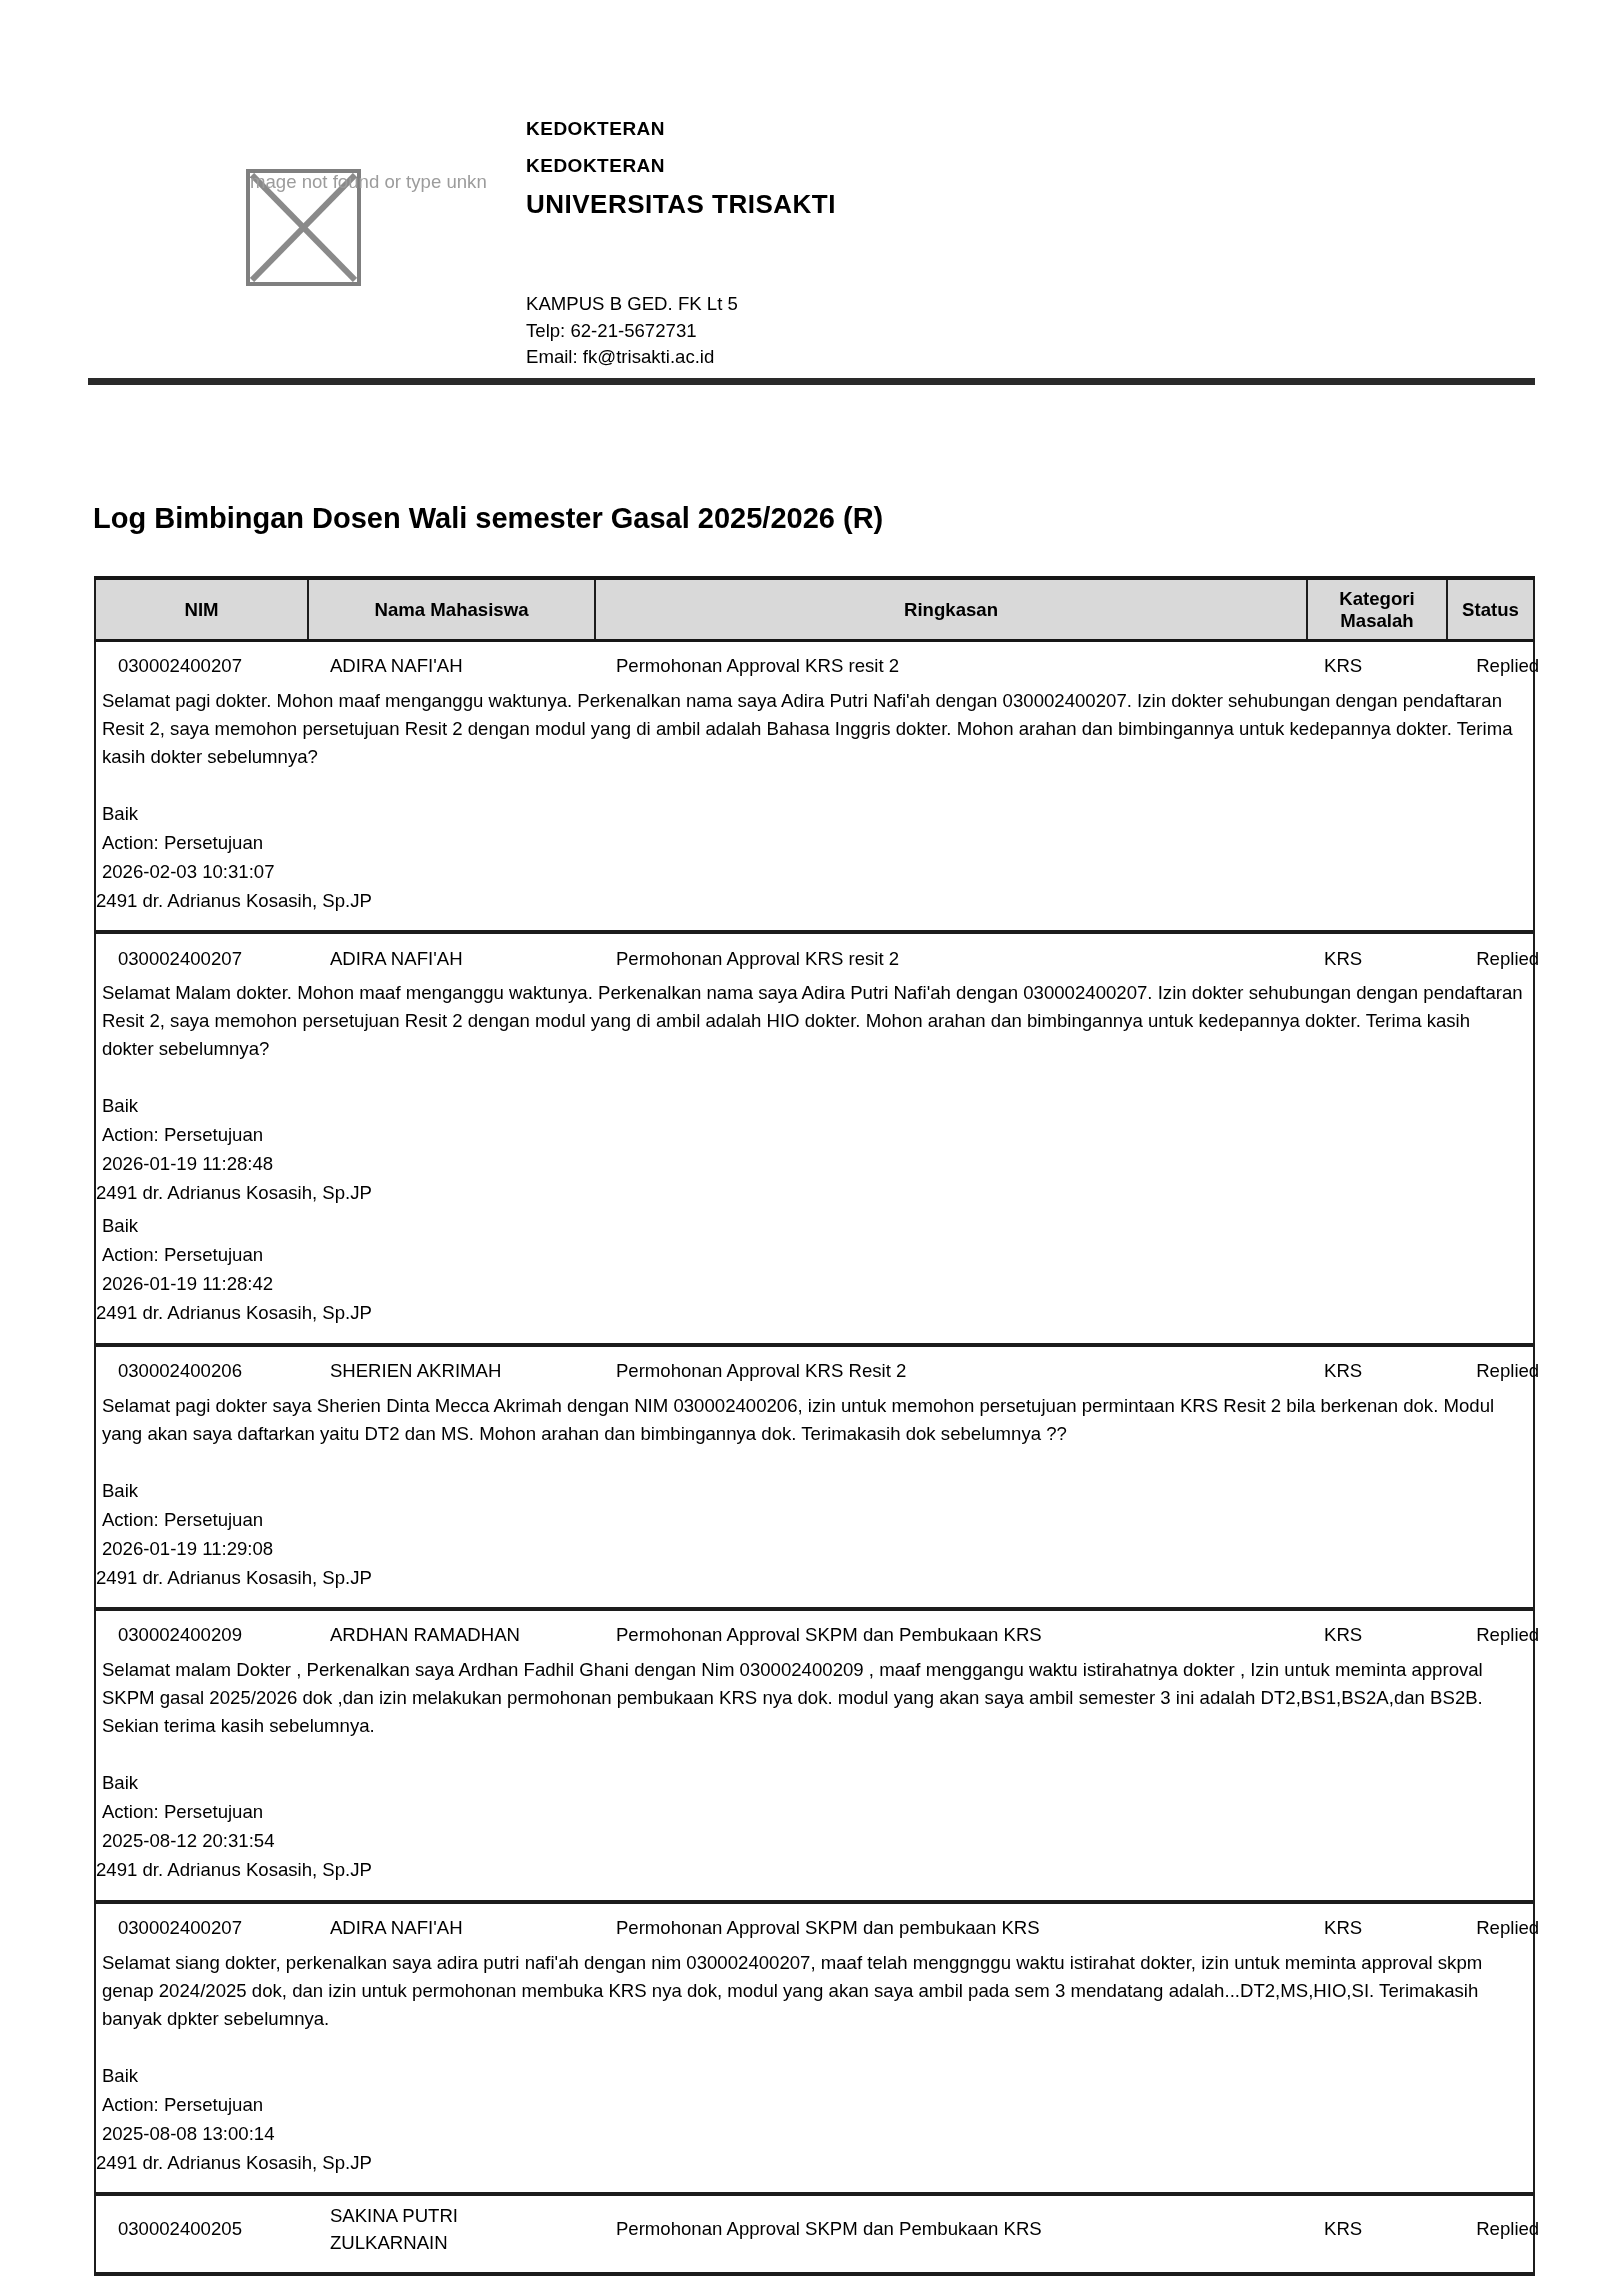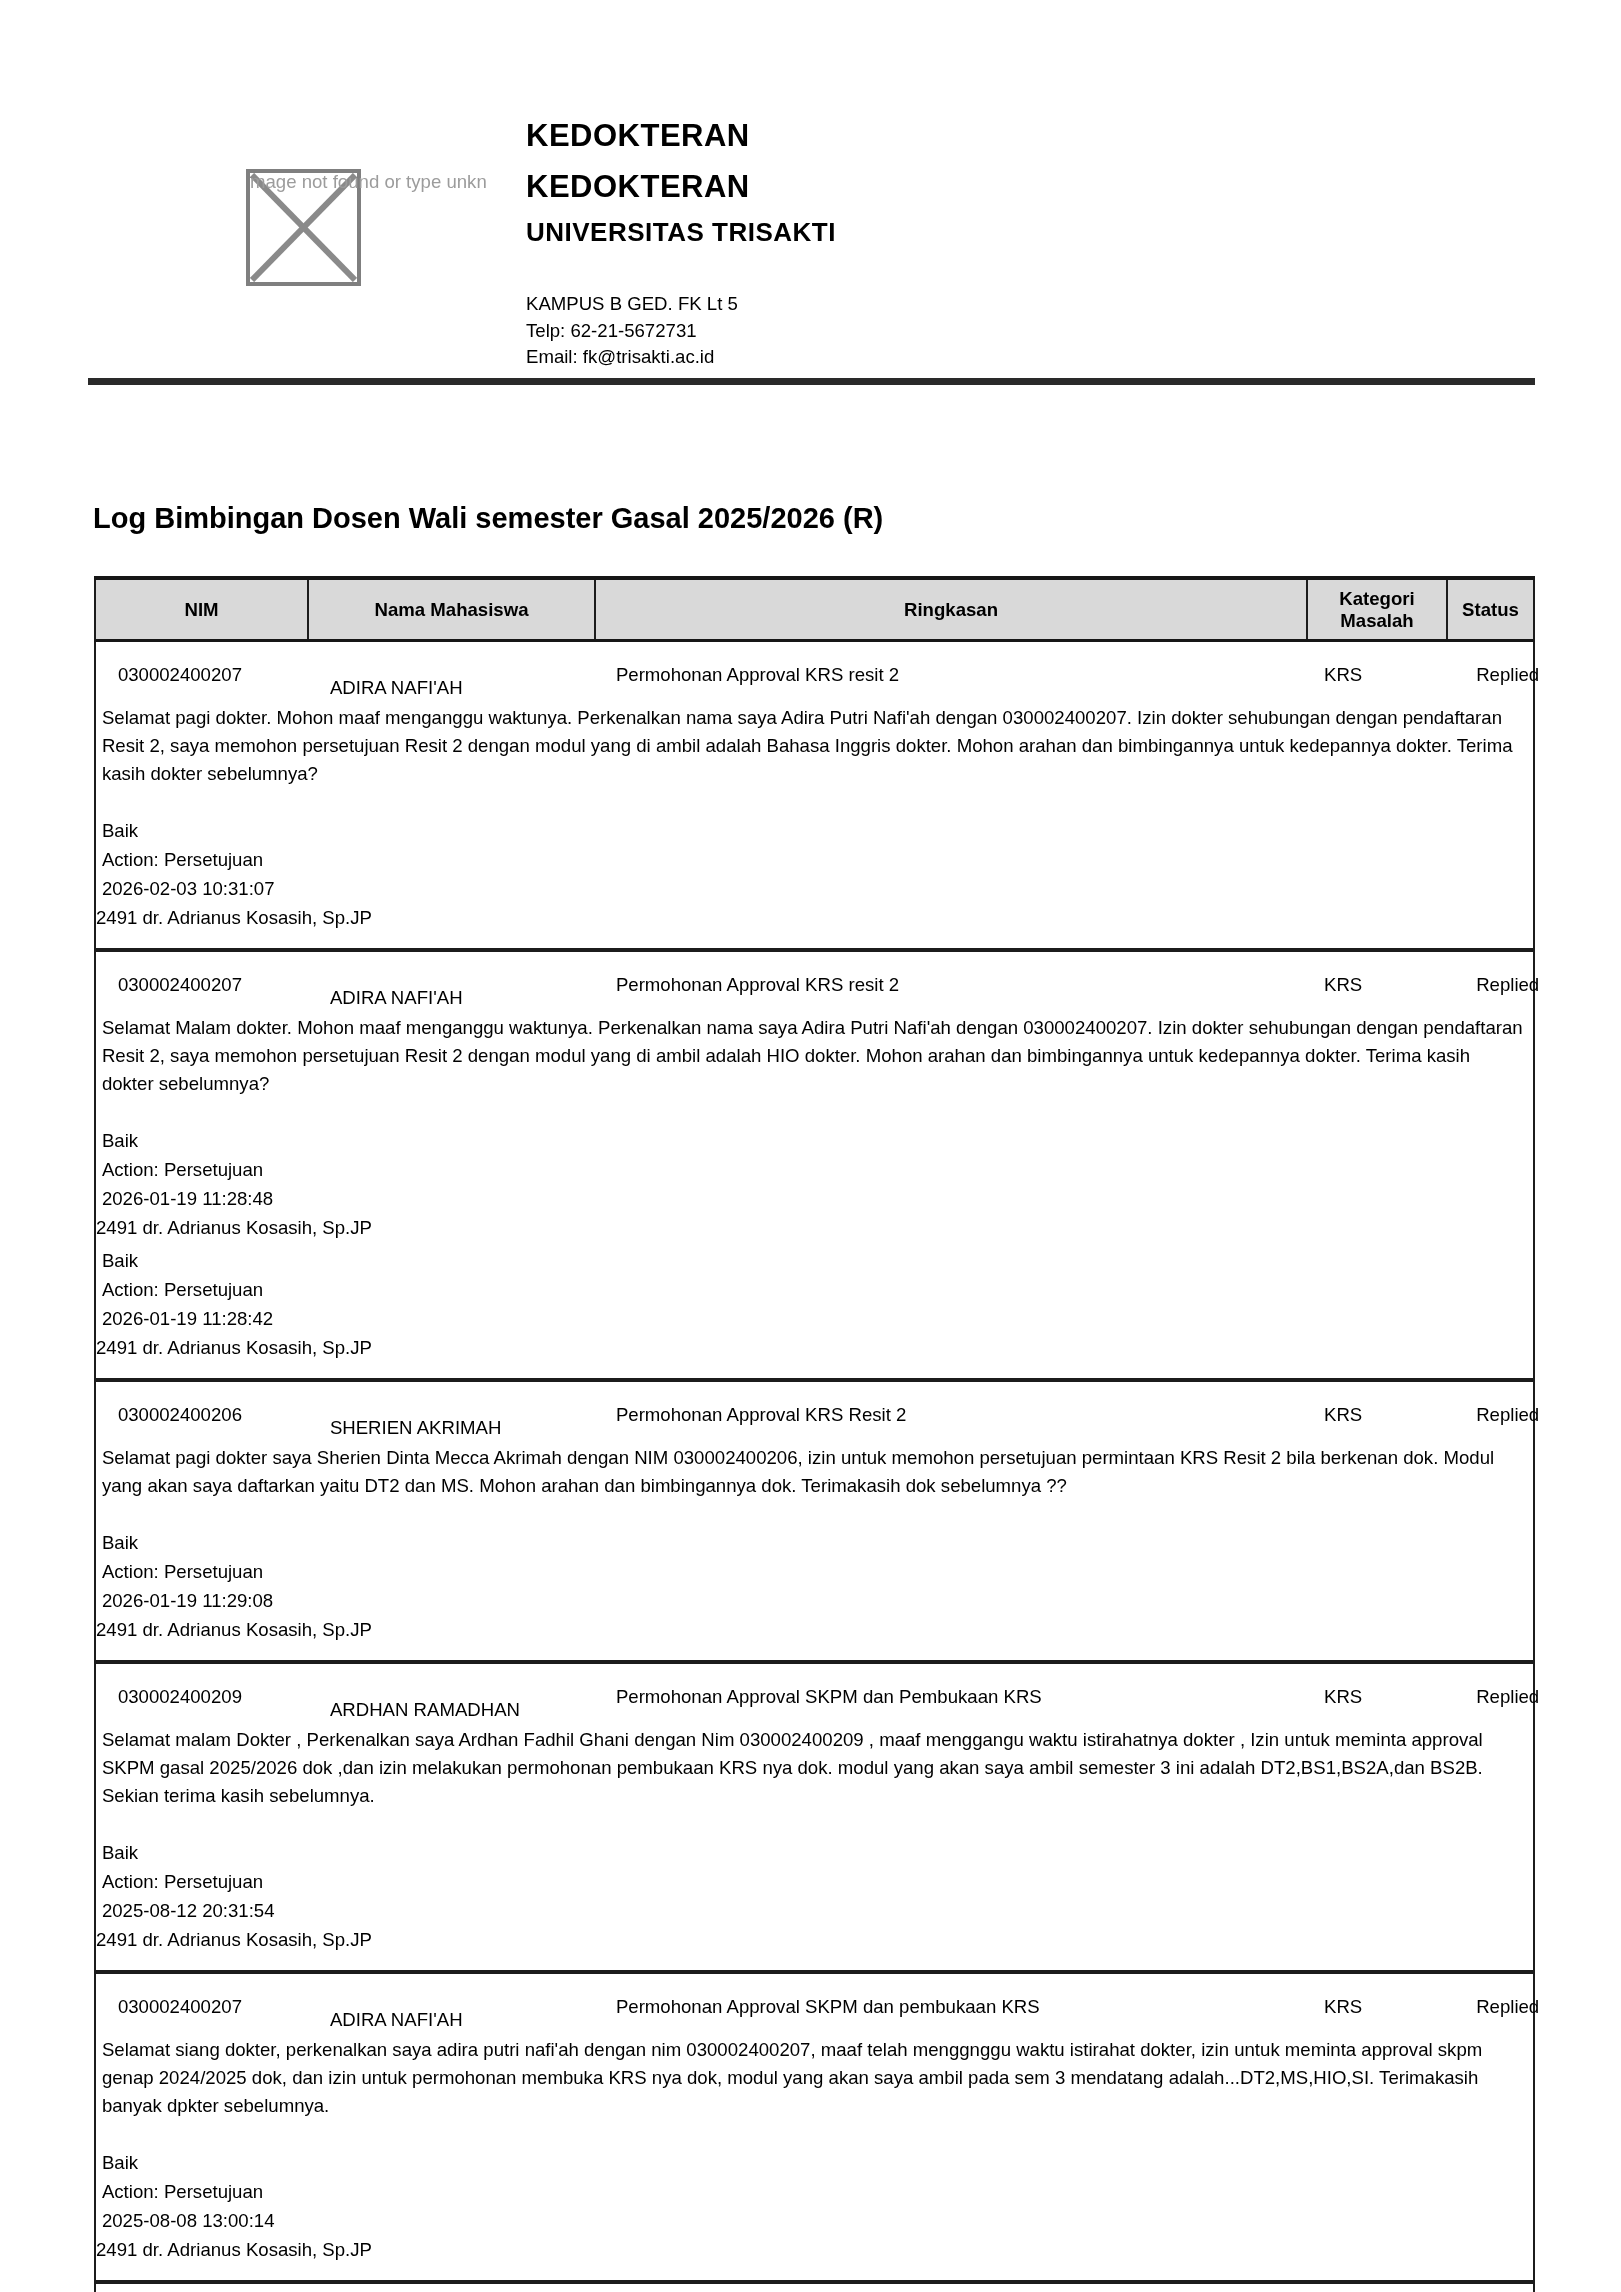--- a/index.html
+++ b/index.html
@@ -20,21 +20,21 @@
     box-sizing:border-box;
     background:#fff;
   }
   .broken-img svg { display:block; width:100%; height:100%; }
   .broken-img-text {
     position:absolute; left:250px; top:171px;
     font-size:18.6px; color:#9c9c9c;
     white-space:nowrap; z-index:2;
   }
   .lh-block { position:absolute; left:526px; top:118px; }
-  .lh-line1, .lh-line2 { font-size:31px; font-weight:bold; letter-spacing:0.5px; }
+  .lh-line1, .lh-line2 { font-size:19px; font-weight:bold; letter-spacing:0.5px; }
   .lh-line2 { margin-top:14.7px; }
   .lh-line3 { font-size:26px; font-weight:bold; margin-top:12.7px; letter-spacing:0.5px; }
   .contact { position:absolute; left:526px; top:291px; font-size:18.6px; line-height:26.5px; }
 
   .rule {
     position:absolute; left:88px; top:378px;
     width:1447px; height:6.9px; background:#2a2a2a;
   }
 
   
@@ -78,21 +78,21 @@
     display:grid;
     grid-template-columns:211px 287px 712px 140px 87px;
     align-items:center;
     padding-top:6.9px;
     min-height:35px;
     line-height:26.5px;
     padding-left:16px;
   }
   .c.nim  { padding-left:5.9px; }
   .c.name { padding-left:6.9px; }
-  .c.name span { display:inline-block; max-width:211px;margin-top:26px; }
+  .c.name span { display:inline-block; max-width:211px; }
   .c.summ { padding-left:5.9px; }
   .c.cat  { padding-left:2px; }
   .c.stat { text-align:right; padding-right:9.8px; }
 
   .msg {
     padding:2.9px 9.8px 0 5.9px;
     line-height:28px;
   }
   .replies { margin-top:28px; }
   .reply { line-height:29px; }

